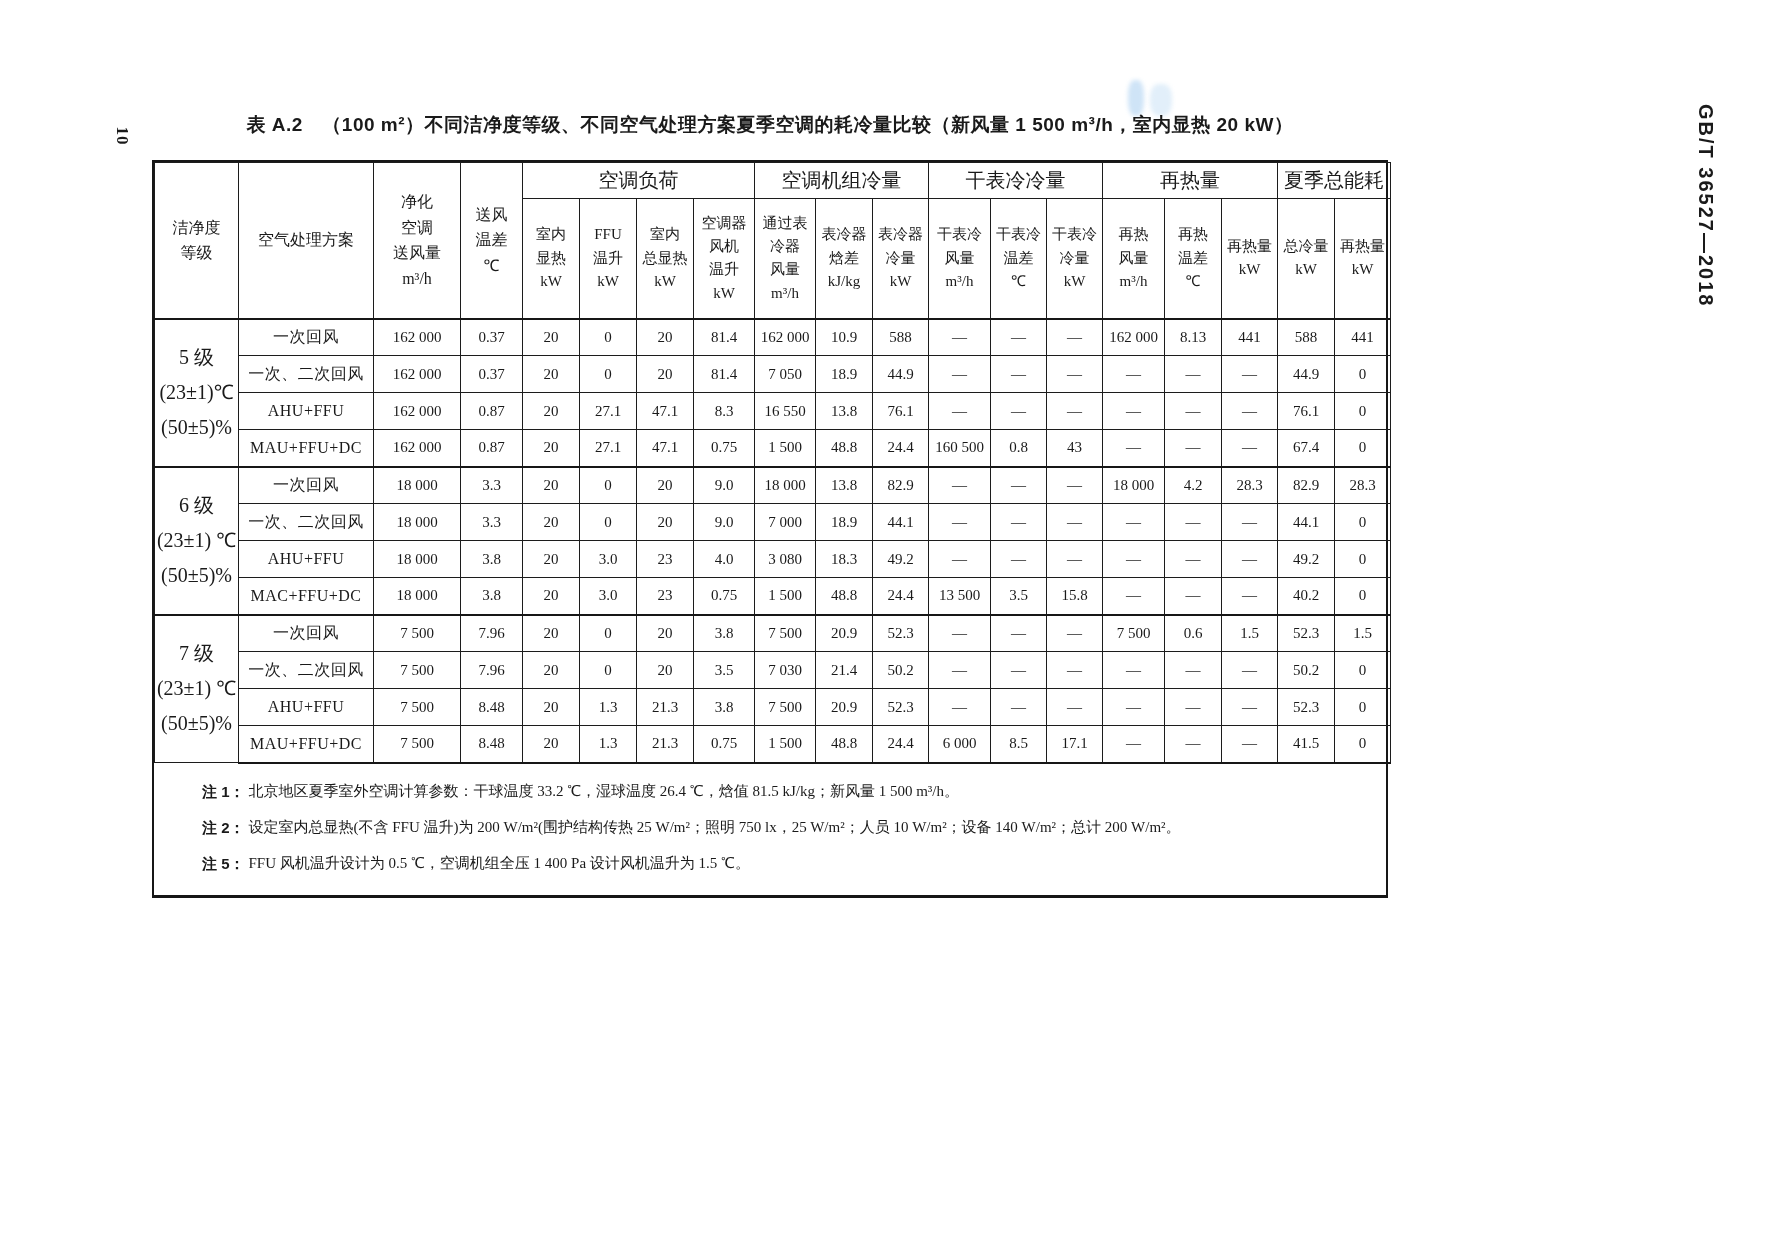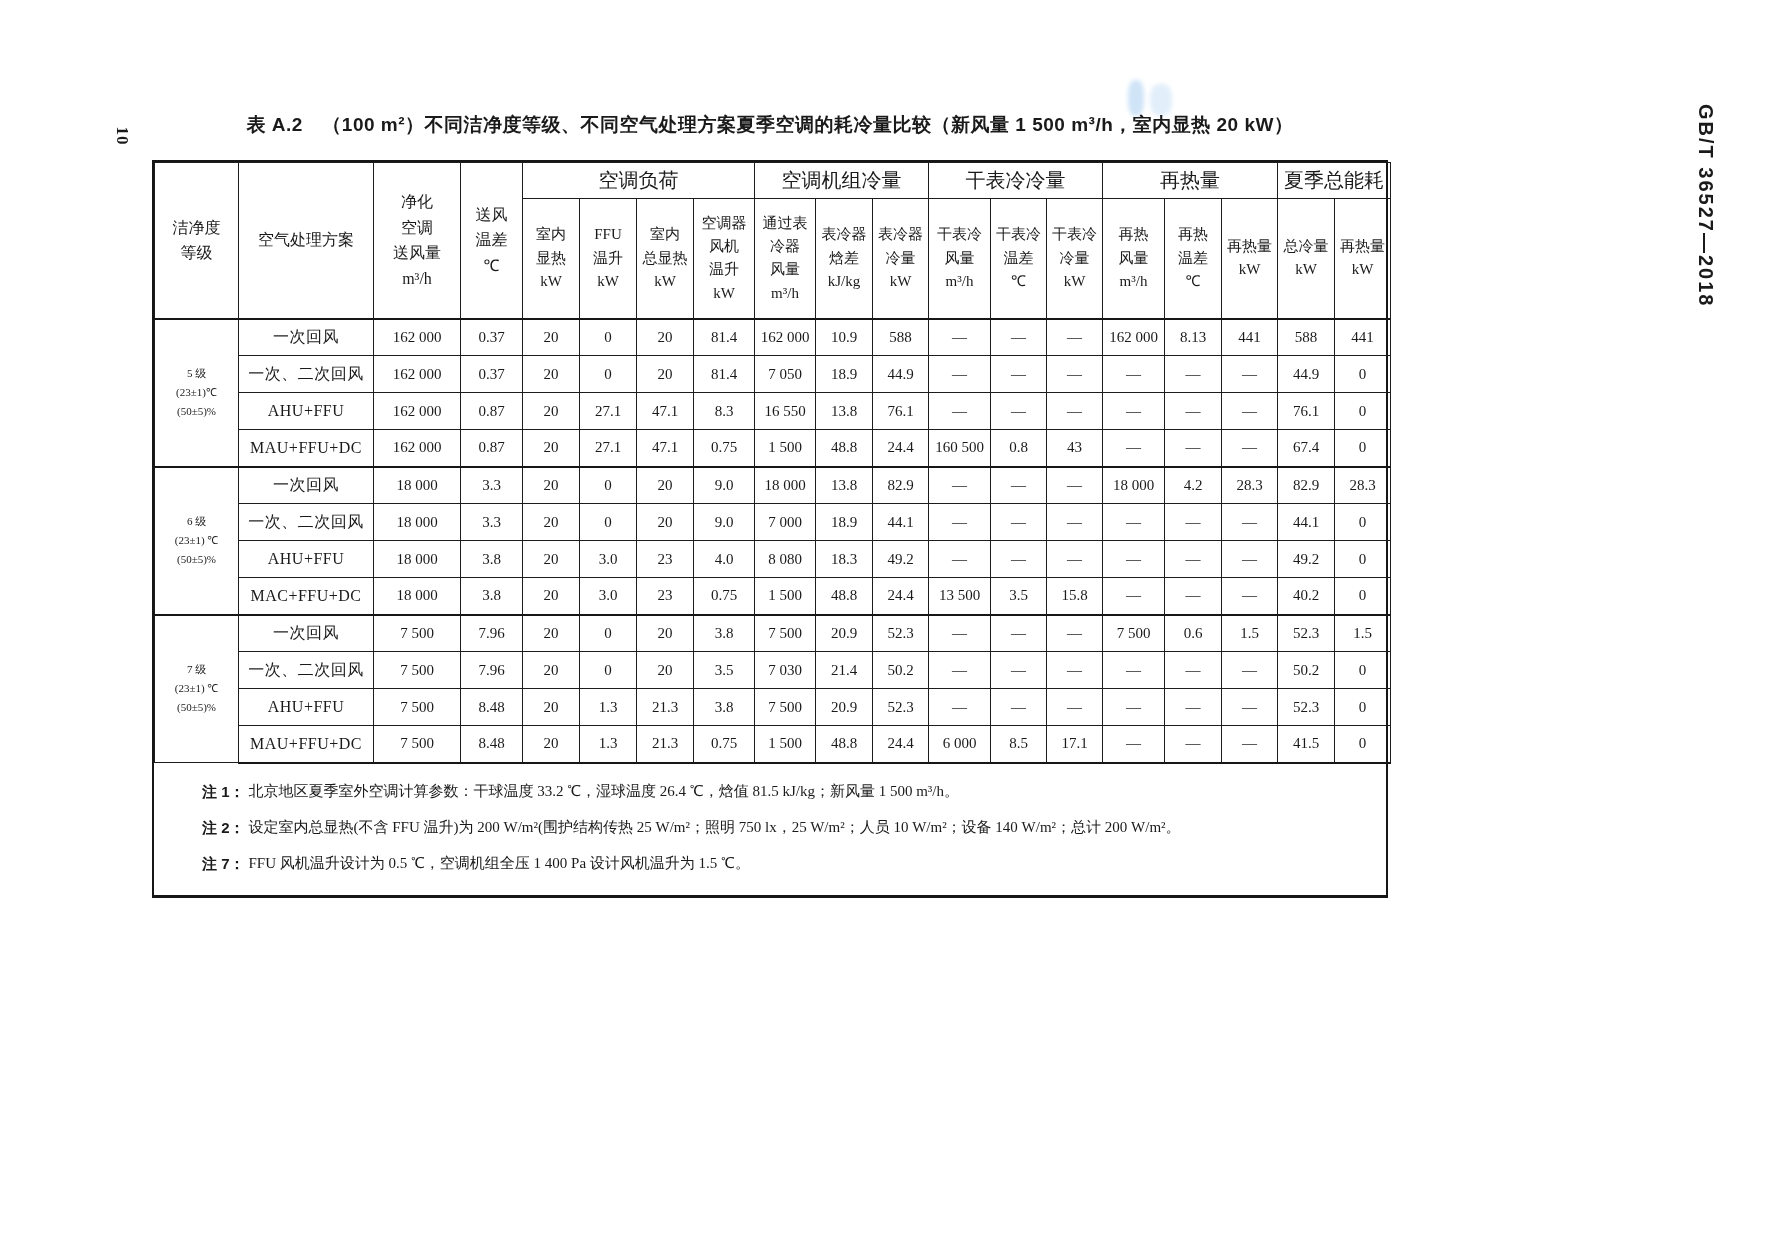--- a/index.html
+++ b/index.html
@@ -56,21 +56,21 @@
     white-space: pre-line;
     box-sizing: border-box;
     overflow: hidden;
   }
   thead .group-row th { height: 36px; font-size: 20px; }
   thead .sub-row th { height: 120px; font-size: 15px; line-height: 1.55; }
   thead th.span2 { font-size: 16px; line-height: 1.6; }
   thead tr.sub-row th, thead th.span2 { border-bottom: 2px solid #161616; }
   tbody td { height: 37px; font-size: 15px; }
   tbody td.scheme { font-size: 16px; letter-spacing: .5px; }
-  tbody td.group-label { font-size: 11px; line-height: 1.75; }
+  tbody td.group-label { font-size: 20px; line-height: 1.75; }
   tbody tr.group-start td { border-top: 2px solid #161616; }
   tbody tr:last-child td { border-bottom: 2px solid #161616; }
 
   .notes {
     padding: 16px 30px 18px 48px;
     font-size: 15px;
     line-height: 1.55;
   }
   .note { display: flex; margin-bottom: 13px; }
   .note:last-child { margin-bottom: 2px; }
@@ -311,21 +311,21 @@
             <td>0</td>
           </tr>
           <tr>
             <td class="scheme">AHU+FFU</td>
             <td>18 000</td>
             <td>3.8</td>
             <td>20</td>
             <td>3.0</td>
             <td>23</td>
             <td>4.0</td>
-            <td>8 080</td>
+            <td>3 080</td>
             <td>18.3</td>
             <td>49.2</td>
             <td>—</td>
             <td>—</td>
             <td>—</td>
             <td>—</td>
             <td>—</td>
             <td>—</td>
             <td>49.2</td>
             <td>0</td>
@@ -439,19 +439,19 @@
     <div class="notes" id="notes">
         <div class="note">
           <span class="note-label">注 1：</span>
           <span class="note-text">北京地区夏季室外空调计算参数：干球温度 33.2 ℃，湿球温度 26.4 ℃，焓值 81.5 kJ/kg；新风量 1 500 m³/h。</span>
         </div>
         <div class="note">
           <span class="note-label">注 2：</span>
           <span class="note-text">设定室内总显热(不含 FFU 温升)为 200 W/m²(围护结构传热 25 W/m²；照明 750 lx，25 W/m²；人员 10 W/m²；设备 140 W/m²；总计 200 W/m²。</span>
         </div>
         <div class="note">
-          <span class="note-label">注 7：</span>
+          <span class="note-label">注 5：</span>
           <span class="note-text">FFU 风机温升设计为 0.5 ℃，空调机组全压 1 400 Pa 设计风机温升为 1.5 ℃。</span>
         </div>
       </div>
   </div>
 
 </div>
 
 </body></html>

